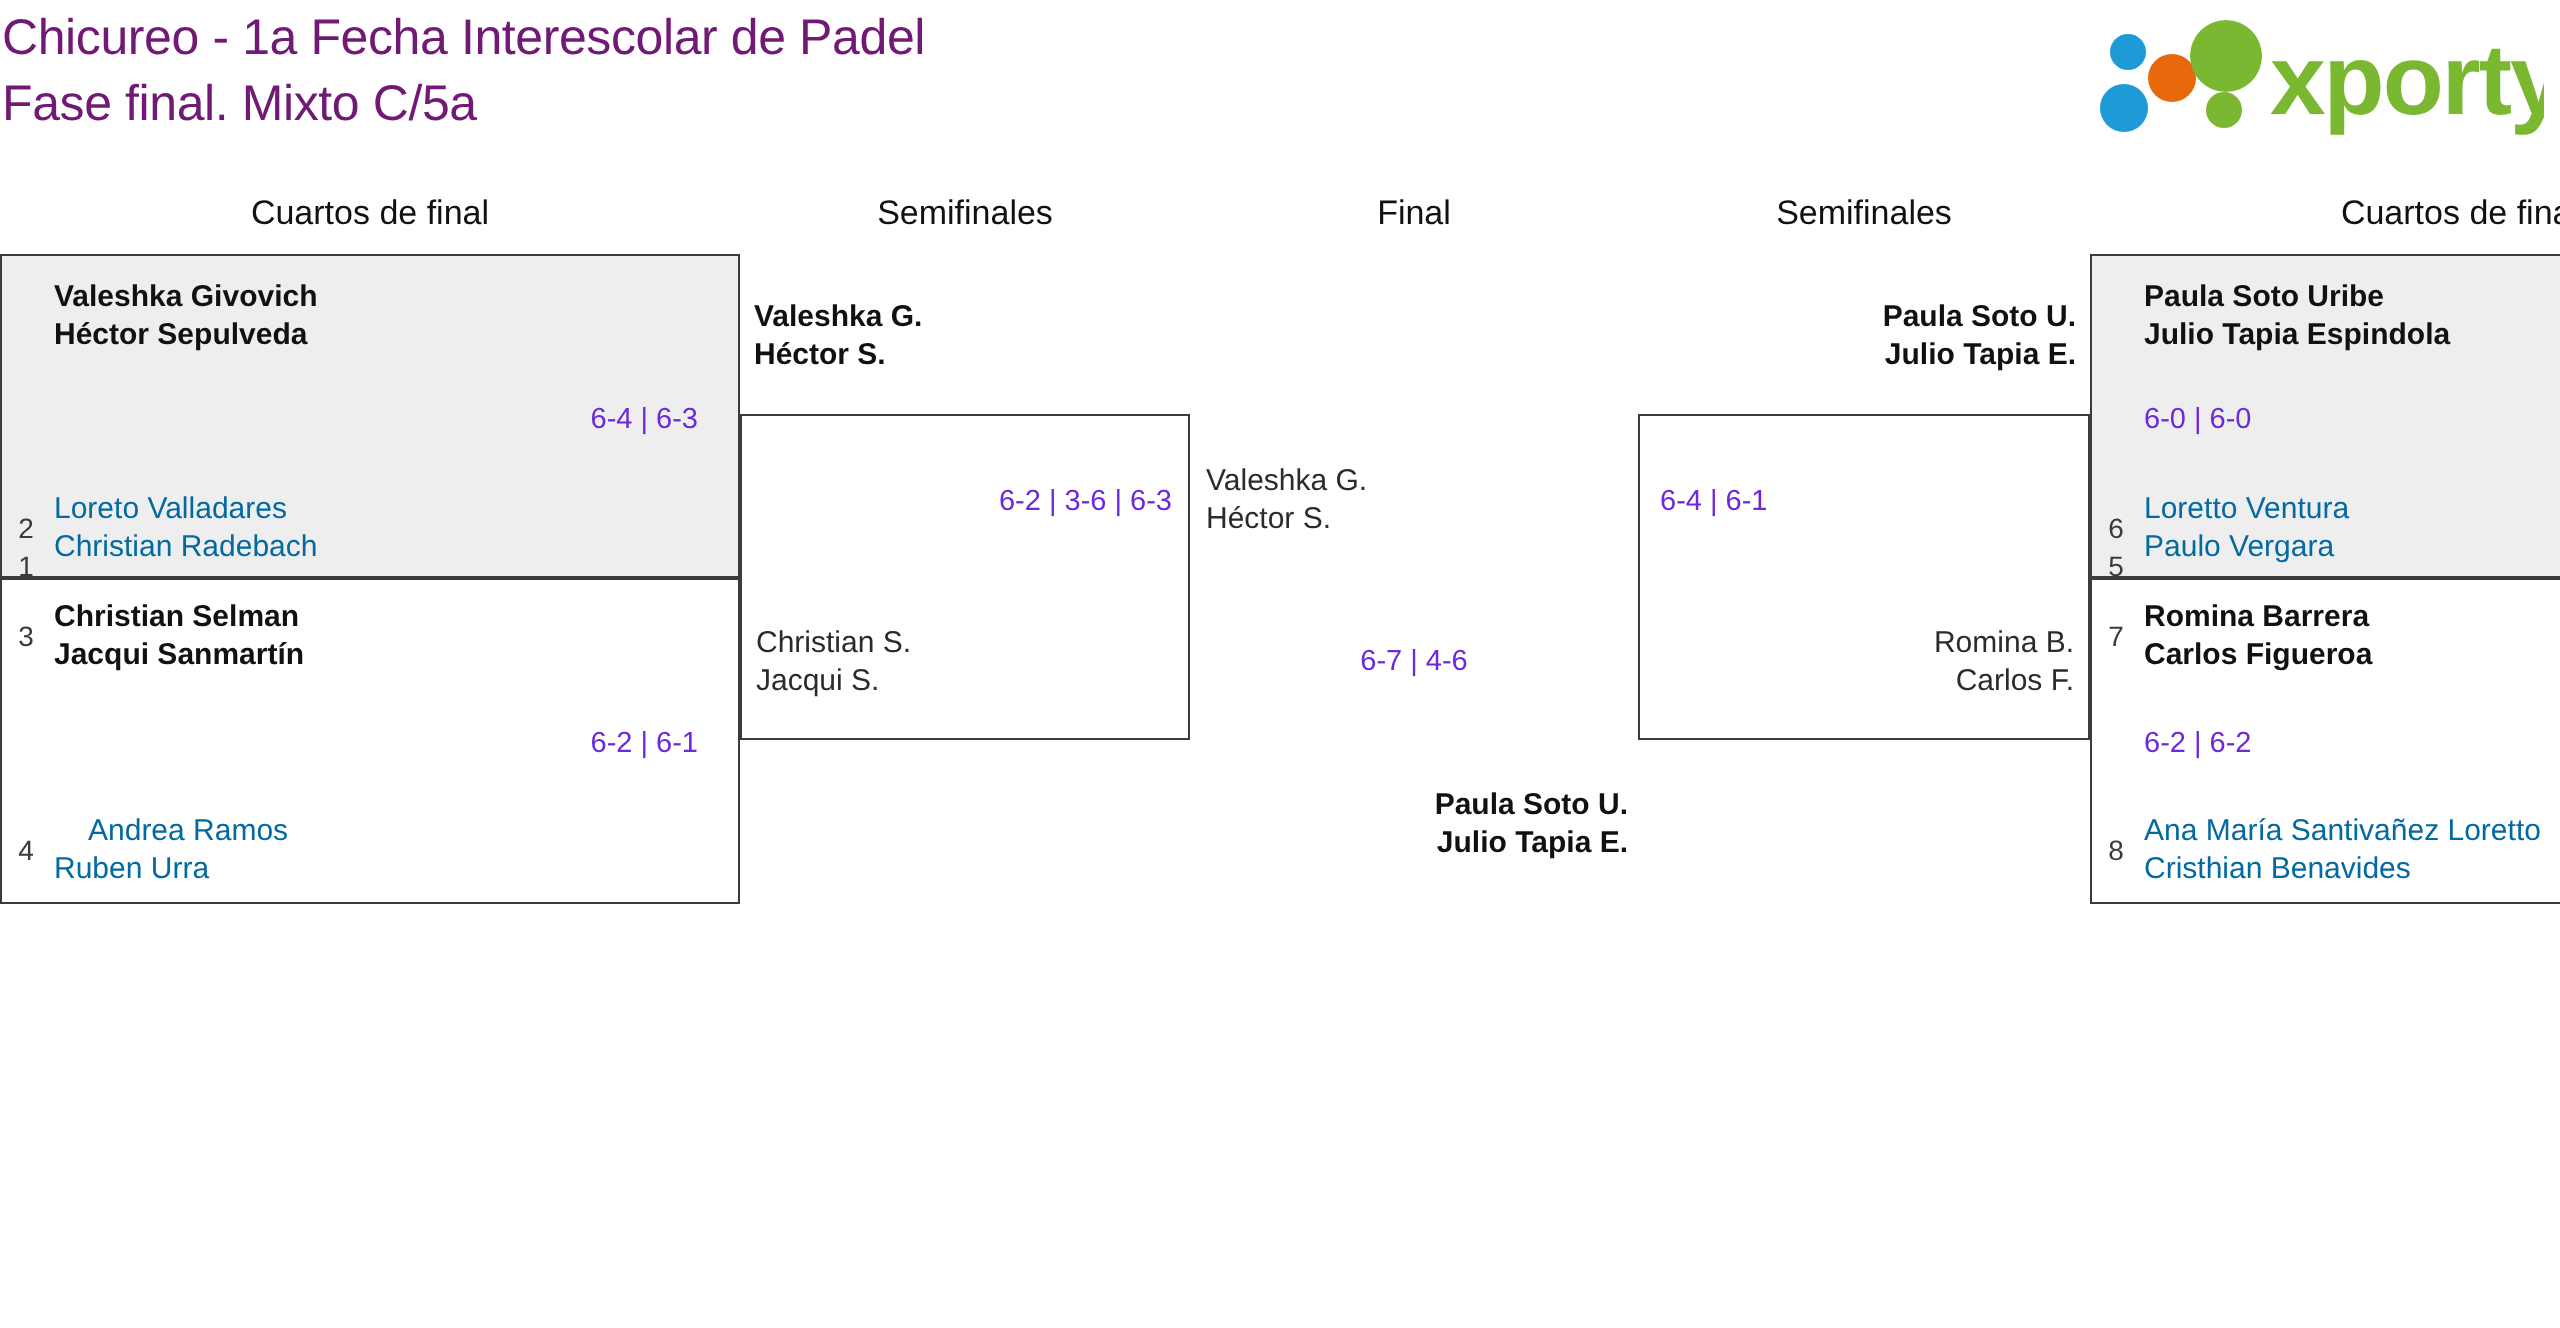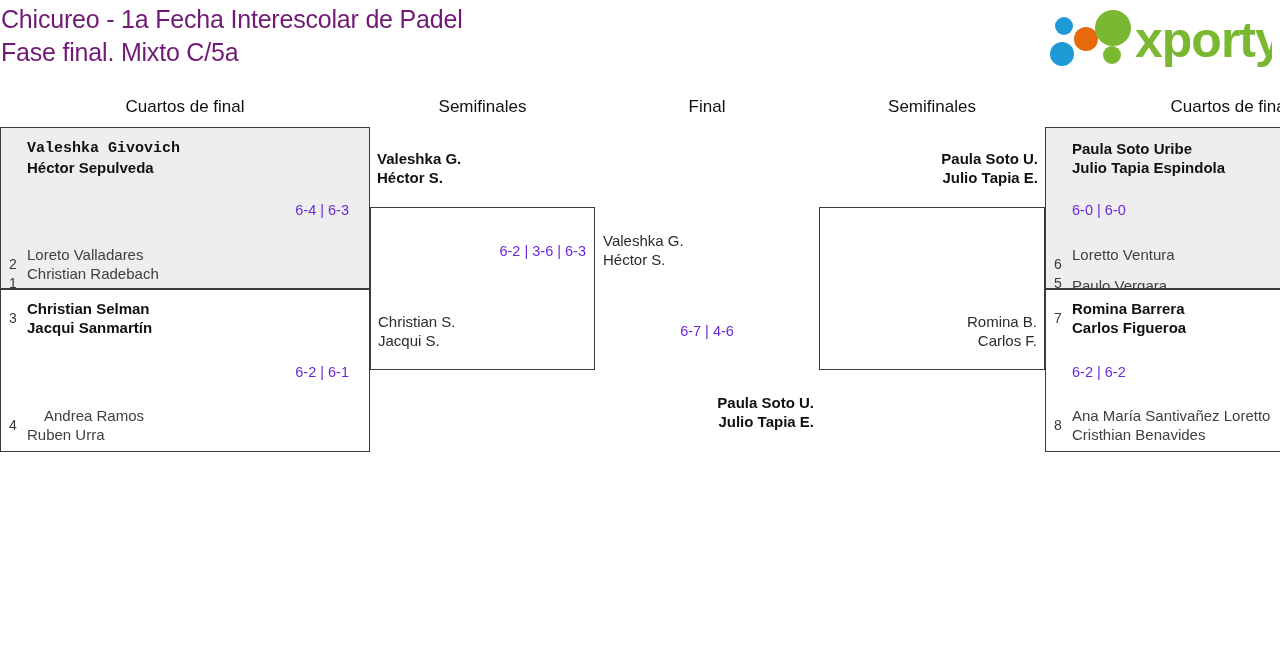--- a/index.html
+++ b/index.html
@@ -40,21 +40,21 @@
   }
   .mbox.shade{background:#eeeeee;}
 
   .seed{
     position:absolute;
     font-size:14px;line-height:16px;color:#3a3a3a;
     width:20px;text-align:center;
   }
   .team{
     position:absolute;
-    font-size:15px;line-height:19px;color:#404040;
+    font-size:15px;line-height:19px;color:#0369a1;
     white-space:nowrap;
   }
   .team.win{font-weight:700;color:#111111;}
   .score{
     position:absolute;
     font-size:14.5px;line-height:18px;color:#6d28d9;
     white-space:nowrap;
   }
 
   
@@ -89,21 +89,21 @@
 </div>
 
 <div class="round-hdr" style="left:0px;width:370px;">Cuartos de final</div>
 <div class="round-hdr" style="left:370px;width:225px;">Semifinales</div>
 <div class="round-hdr" style="left:595px;width:224px;">Final</div>
 <div class="round-hdr" style="left:819px;width:226px;">Semifinales</div>
 <div class="round-hdr" style="left:1045px;width:370px;">Cuartos de final</div>
 
 <div class="mbox shade" style="left:0px;top:127px;width:370px;height:162px;">
   <div class="seed" style="left:2px;top:147px;">1</div>
-  <div class="team win" style="left:26px;top:11px;font-family:Liberation Mono, monospace;">Valeshka Givovich</div>
+  <div class="team win" style="left:26px;top:11px;">Valeshka Givovich</div>
   <div class="team win" style="left:26px;top:30px;">Héctor Sepulveda</div>
 
   <div class="score" style="left:0px;top:73px;width:348px;text-align:right;">6-4 | 6-3</div>
 
   <div class="seed" style="left:2px;top:128px;">2</div>
   <div class="team" style="left:26px;top:117px;">Loreto Valladares</div>
   <div class="team" style="left:26px;top:136px;">Christian Radebach</div>
 </div>
 
 <div class="mbox" style="left:0px;top:289px;width:370px;height:163px;">
@@ -133,35 +133,36 @@
 
 <div class="score" style="left:595px;top:322px;width:224px;text-align:center;">6-7 | 4-6</div>
 
 <div class="adv win r" style="left:595px;top:393px;width:219px;">Paula Soto U.</div>
 <div class="adv win r" style="left:595px;top:412px;width:219px;">Julio Tapia E.</div>
 
 <div class="adv win r" style="left:819px;top:149px;width:219px;">Paula Soto U.</div>
 <div class="adv win r" style="left:819px;top:168px;width:219px;">Julio Tapia E.</div>
 
 <div class="mbox" style="left:819px;top:207px;width:226px;height:163px;">
+  <div class="score" style="left:10px;top:34px;width:216px;text-align:left;">6-4 | 6-1</div>
 
   <div class="adv r" style="left:0px;top:104px;width:217px;">Romina B.</div>
   <div class="adv r" style="left:0px;top:123px;width:217px;">Carlos F.</div>
 </div>
 
 <div class="mbox shade" style="left:1045px;top:127px;width:370px;height:162px;">
   <div class="seed" style="left:2px;top:147px;">5</div>
   <div class="team win" style="left:26px;top:11px;">Paula Soto Uribe</div>
   <div class="team win" style="left:26px;top:30px;">Julio Tapia Espindola</div>
 
   <div class="score" style="left:26px;top:73px;width:322px;text-align:left;">6-0 | 6-0</div>
 
   <div class="seed" style="left:2px;top:128px;">6</div>
   <div class="team" style="left:26px;top:117px;">Loretto Ventura</div>
-  <div class="team" style="left:26px;top:148px;">Paulo Vergara</div>
+  <div class="team" style="left:26px;top:136px;">Paulo Vergara</div>
 </div>
 
 <div class="mbox" style="left:1045px;top:289px;width:370px;height:163px;">
   <div class="seed" style="left:2px;top:20px;">7</div>
   <div class="team win" style="left:26px;top:9px;">Romina Barrera</div>
   <div class="team win" style="left:26px;top:28px;">Carlos Figueroa</div>
 
   <div class="score" style="left:26px;top:73px;width:322px;text-align:left;">6-2 | 6-2</div>
 
   <div class="seed" style="left:2px;top:127px;">8</div>

